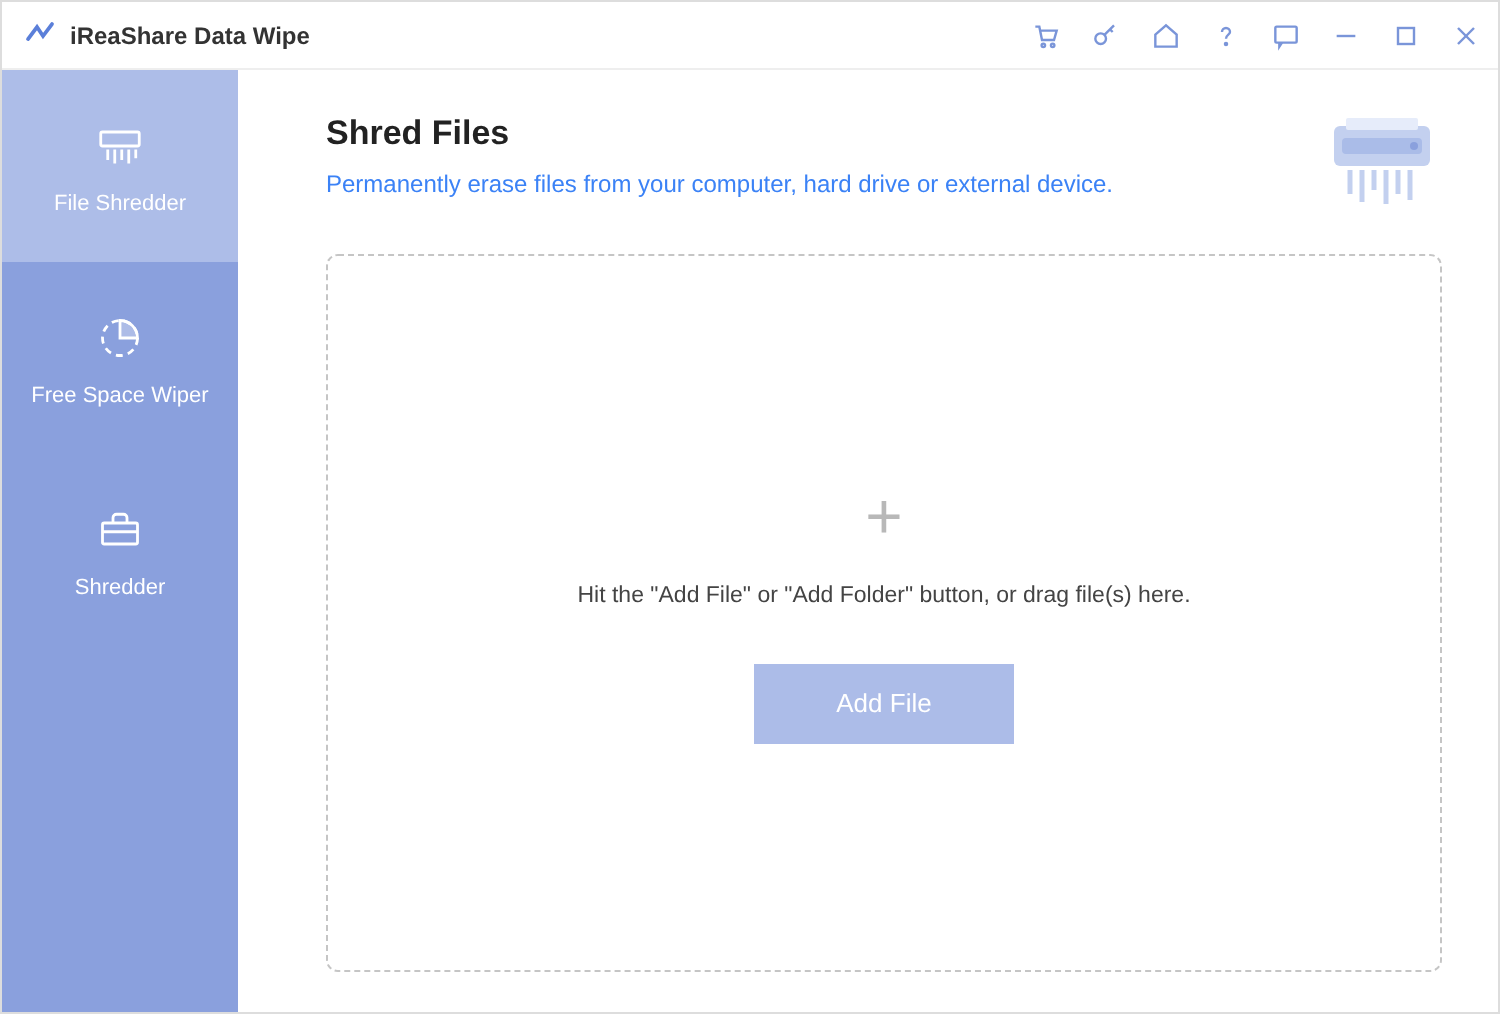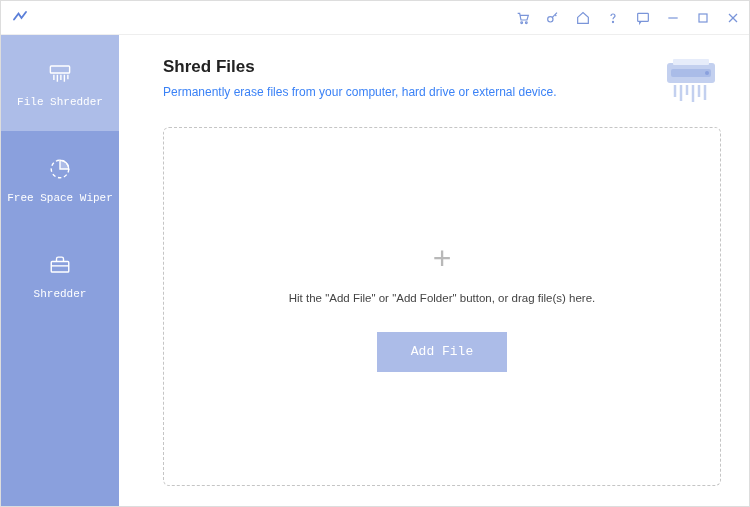--- a/index.html
+++ b/index.html
@@ -48,21 +48,20 @@
 .body {
   flex: 1;
   display: flex;
   min-height: 0;
 }
 .sidebar {
   width: 118px;
   background: #8aa0dd;
   display: flex;
   flex-direction: column;
-  font-family: Liberation Mono, monospace;
 }
 .nav-item {
   height: 96px;
   display: flex;
   flex-direction: column;
   align-items: center;
   justify-content: center;
   gap: 8px;
   color: #fff;
   cursor: pointer;
@@ -130,34 +129,34 @@
   height: 40px;
   background: #acbce8;
   color: #fff;
   border: none;
   font-size: 13px;
   font-weight: 500;
   cursor: pointer;
   display: flex;
   align-items: center;
   justify-content: center;
-  font-family: Liberation Mono, monospace;
 }
 </style>
 </head>
 <body>
 
 <div class="window">
 
   <div class="titlebar">
     <div class="logo">
       <svg viewBox="0 0 24 24">
           <path d="M4 14 L10 6 L14 12 L20 4" stroke="#5b7fd9" stroke-width="2.5" fill="none" stroke-linecap="round"></path>
         </svg>
     </div>
+    <div class="app-title">iReaShare Data Wipe</div>
     <div class="titlebar-spacer"></div>
     <div class="titlebar-icons">
       <div class="tb-icon">
         <svg viewBox="0 0 24 24" fill="none" stroke="currentColor" stroke-width="1.8">
             <path d="M4 5h3l2 10h9l2-7H8"></path>
             <circle cx="10" cy="19" r="1.3"></circle>
             <circle cx="17" cy="19" r="1.3"></circle>
           </svg>
       </div>
       <div class="tb-icon">

